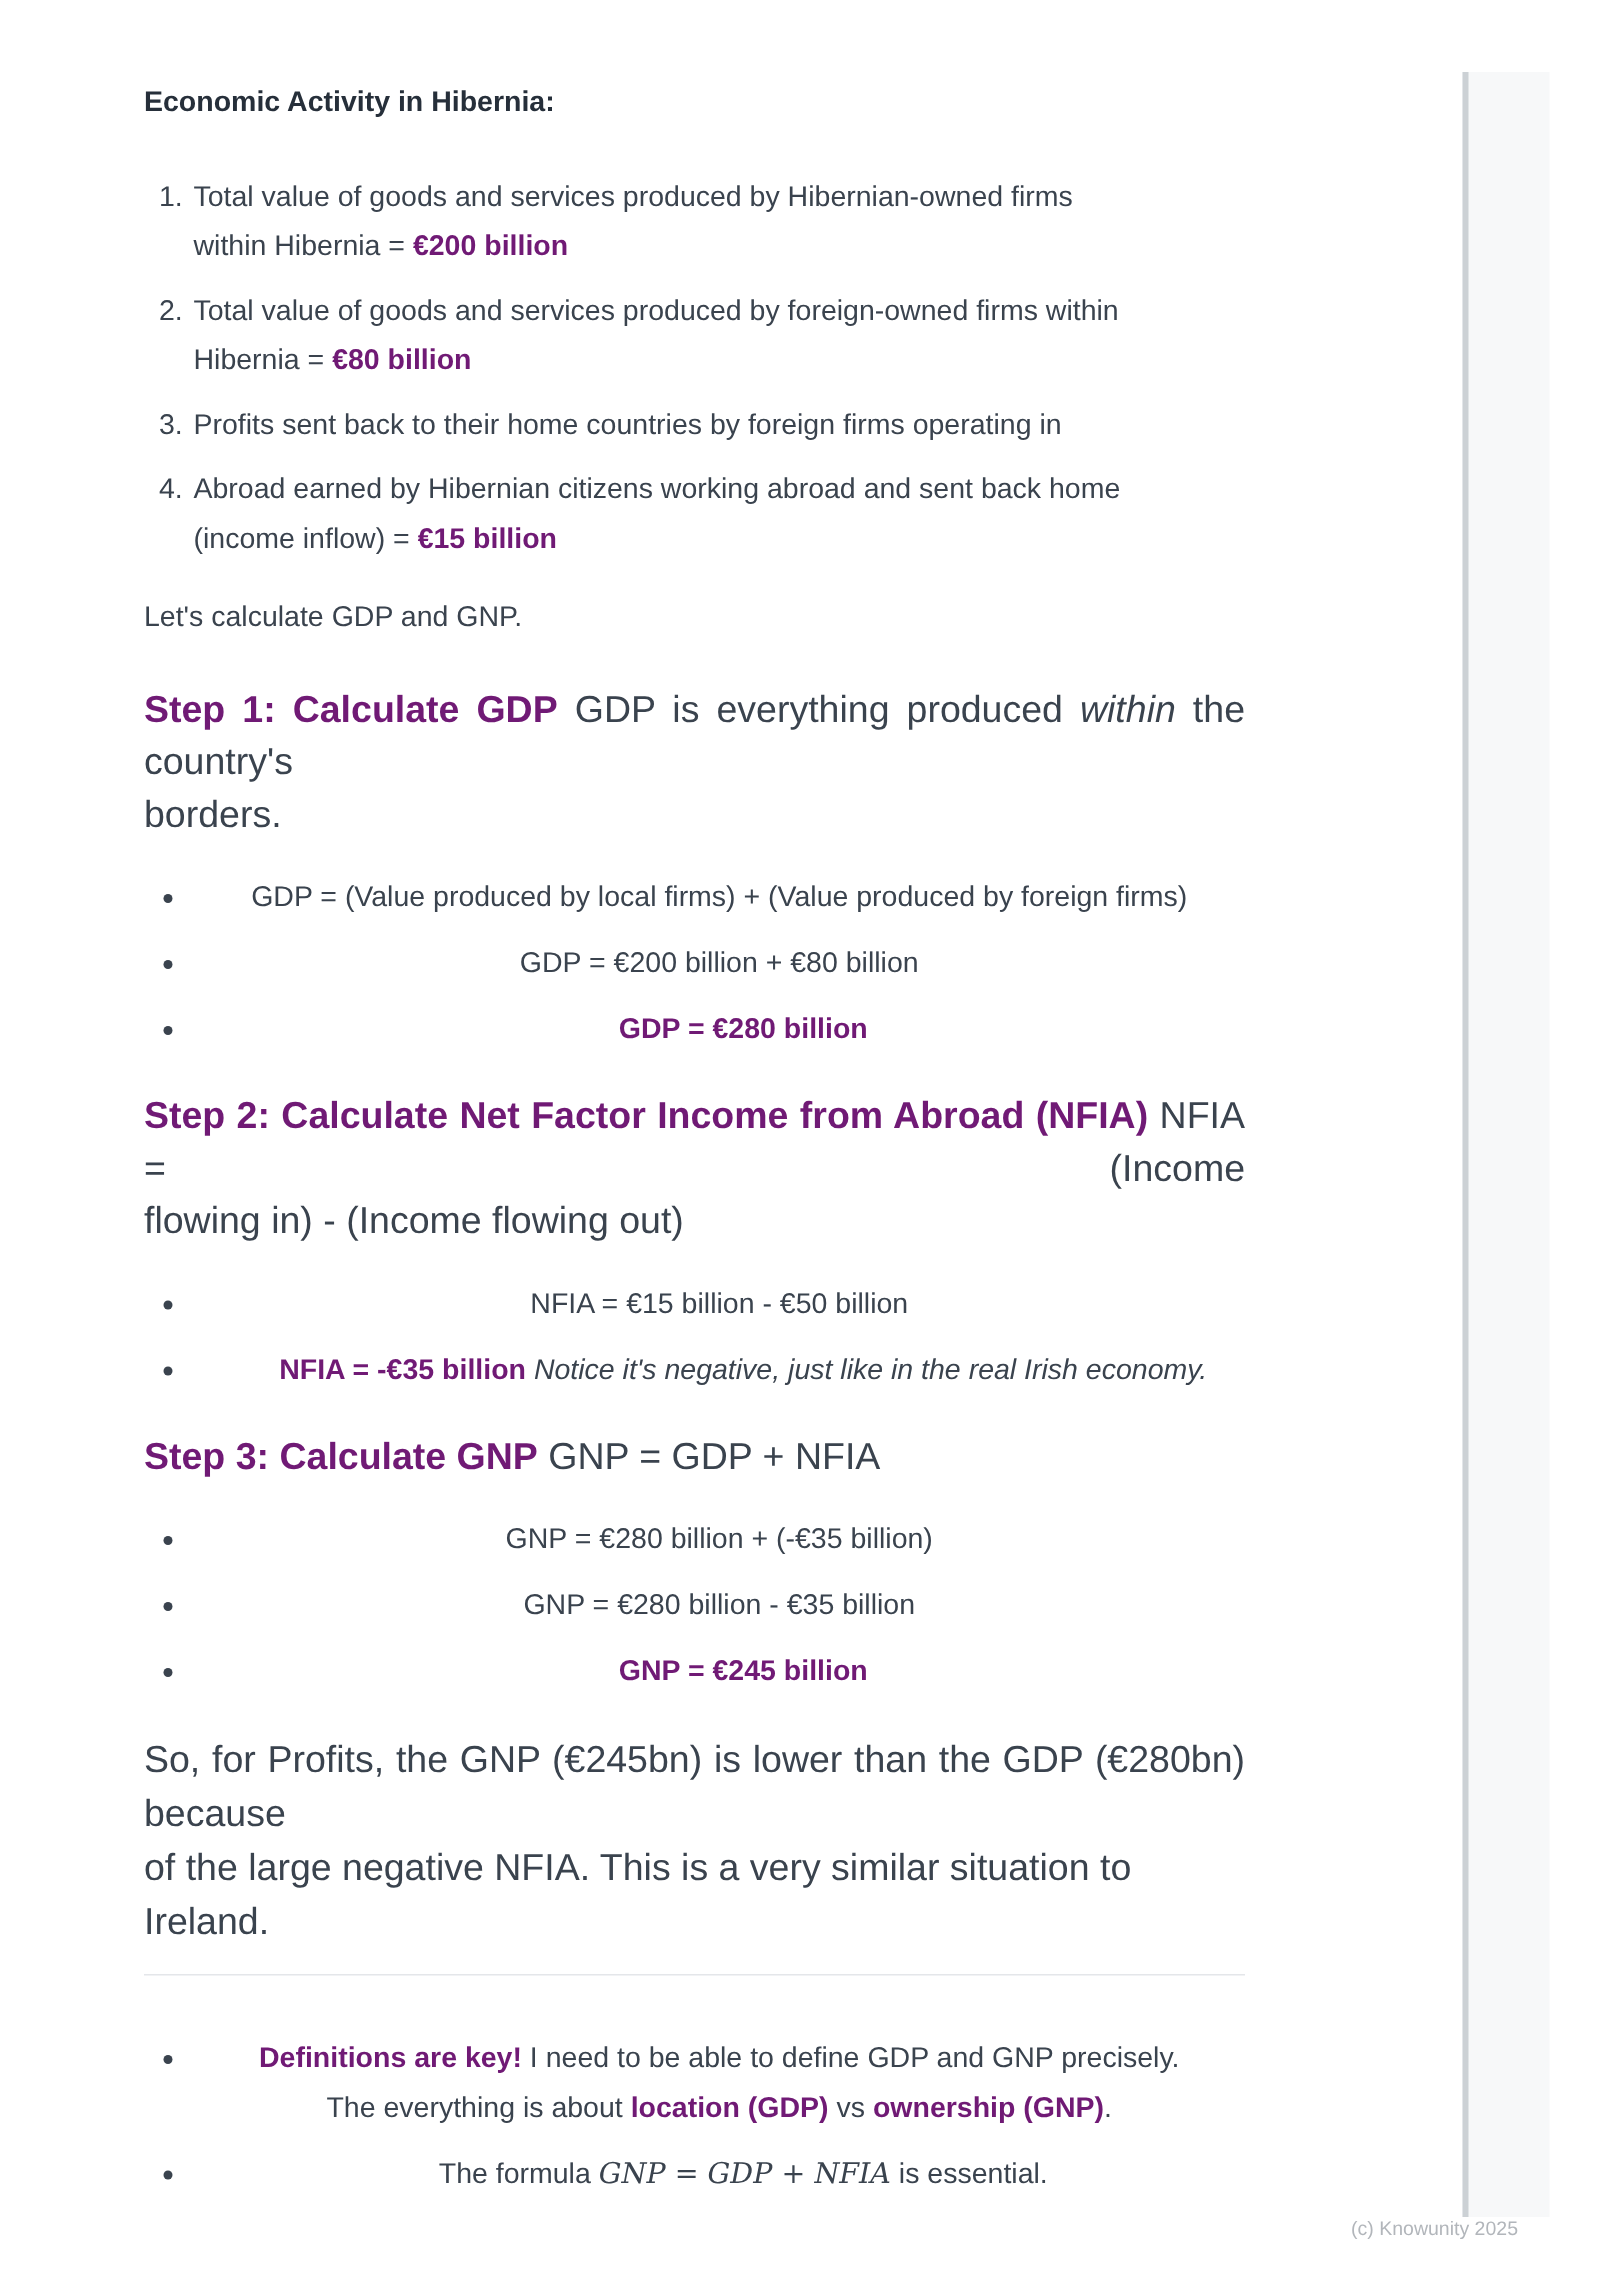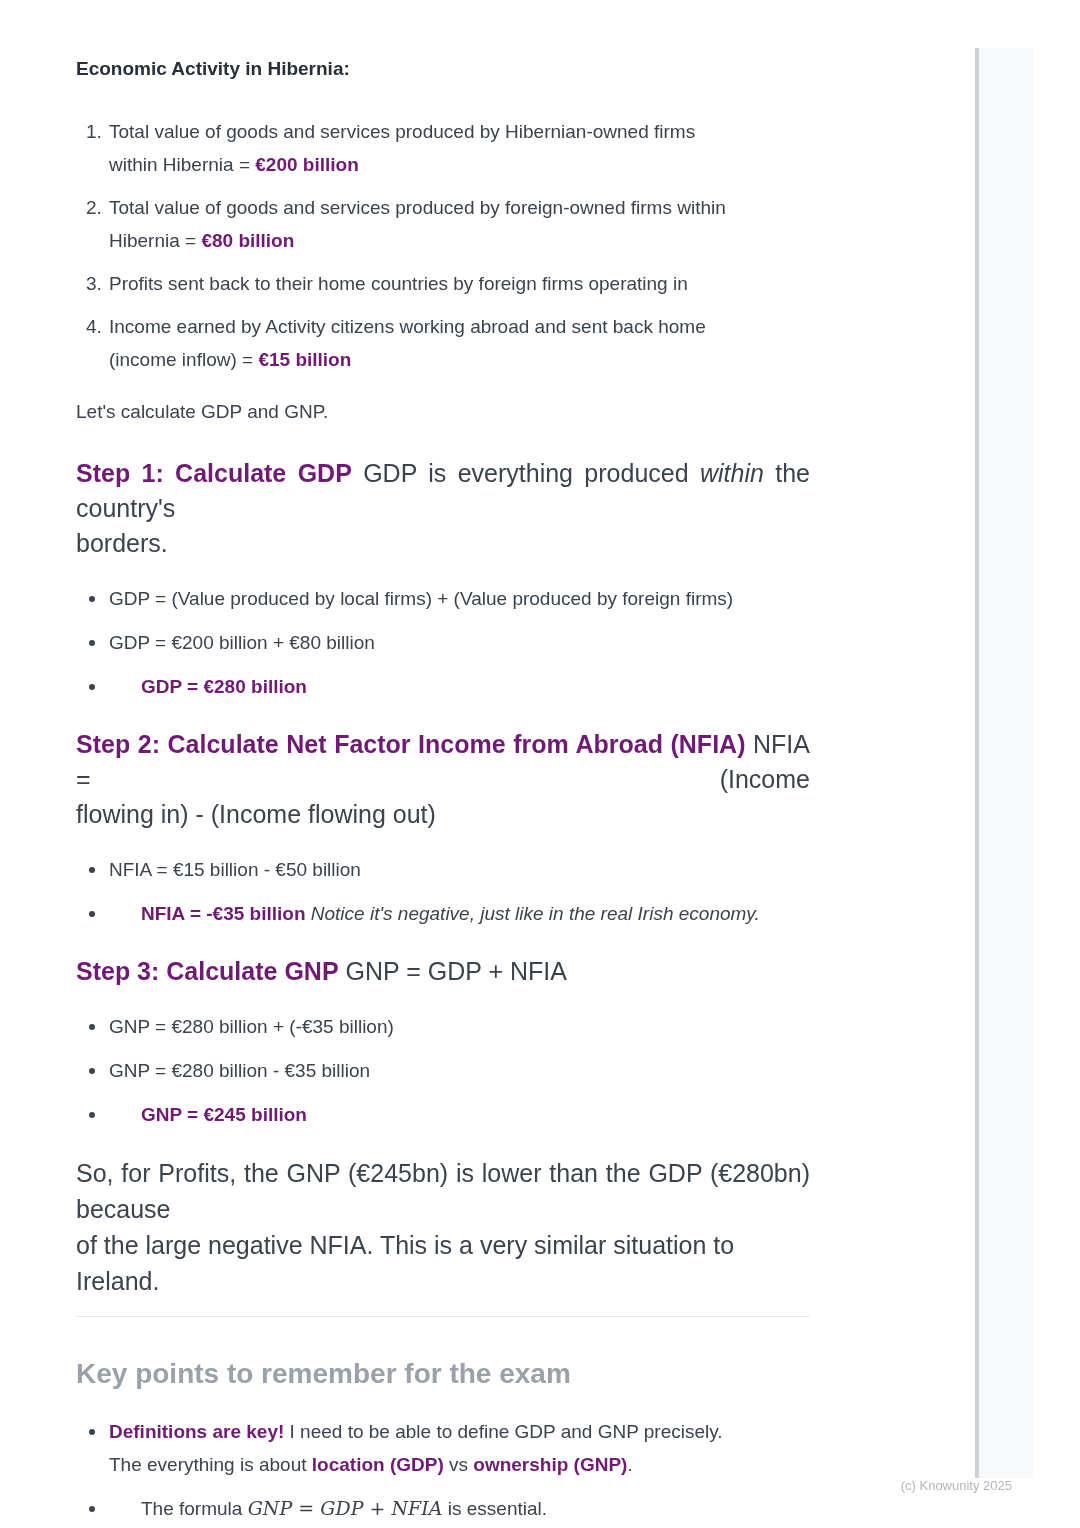--- a/index.html
+++ b/index.html
@@ -8,21 +8,21 @@
     width: 1080px;
     height: 1528px;
     background: #ffffff;
     font-family: "Liberation Sans", sans-serif;
     color: #3a434e;
     overflow: hidden;
     position: relative;
   }
   .content {
     position: absolute;
-    left: 76px;
+    left: 96px;
     top: 56px;
     width: 734px;
   }
   .doc-title {
     font-size: 19px;
     line-height: 26px;
     font-weight: 700;
     color: #262f3a;
     margin: 0 0 33px 0;
   }
@@ -65,20 +65,21 @@
   }
   .summary {
     line-height: 36px;
     margin-bottom: 17px;
   }
   
   .bullets {
     list-style: none;
     margin: 0 0 24px 0;
     padding: 0;
+    text-align: center;
   }
   .bullets li {
     display: flex;
     font-size: 19px;
     line-height: 33px;
     margin-bottom: 11px;
   }
   .bullets li:last-child { margin-bottom: 0; gap: 32px; }
   .dot {
     flex: none;
@@ -165,21 +166,21 @@
     </li>
     <li>
       <span class="marker">3.</span>
       <div class="litext">
           <div class="tline"><span class="run-r">Profits sent back to their home countries by foreign firms operating in</span></div>
         </div>
     </li>
     <li>
       <span class="marker">4.</span>
       <div class="litext">
-          <div class="tline"><span class="run-r">Income earned by Activity citizens working abroad and sent back home</span></div>
+          <div class="tline"><span class="run-r">Abroad earned by Hibernian citizens working abroad and sent back home</span></div>
           <div class="tline"><span class="run-r">(income inflow) = </span><span class="run-b">€15 billion</span></div>
         </div>
     </li>
   </ol>
 
   <p class="lead">Let's calculate GDP and GNP.</p>
 
   <section>
     <div class="para justified">
         <div class="tline"><span class="run-b">Step 1: Calculate GDP</span><span class="run-r"> GDP is everything produced </span><span class="run-i">within</span><span class="run-r"> the country's</span></div>
@@ -270,21 +271,20 @@
     </ul>
   </section>
 
   <div class="para summary justified">
       <div class="tline"><span class="run-r">So, for Profits, the GNP (€245bn) is lower than the GDP (€280bn) because</span></div>
       <div class="tline"><span class="run-r">of the large negative NFIA. This is a very similar situation to Ireland.</span></div>
     </div>
 
   <hr class="divider">
 
-  <h2 class="kp-heading">Key points to remember for the exam</h2>
 
   <ul class="bullets kp">
     <li>
       <span class="dot">
           <i></i>
         </span>
       <div class="litext">
           <div class="tline"><span class="run-b">Definitions are key!</span><span class="run-r"> I need to be able to define GDP and GNP precisely.</span></div>
           <div class="tline"><span class="run-r">The everything is about </span><span class="run-b">location (GDP)</span><span class="run-r"> vs </span><span class="run-b">ownership (GNP)</span><span class="run-r">.</span></div>
         </div>

